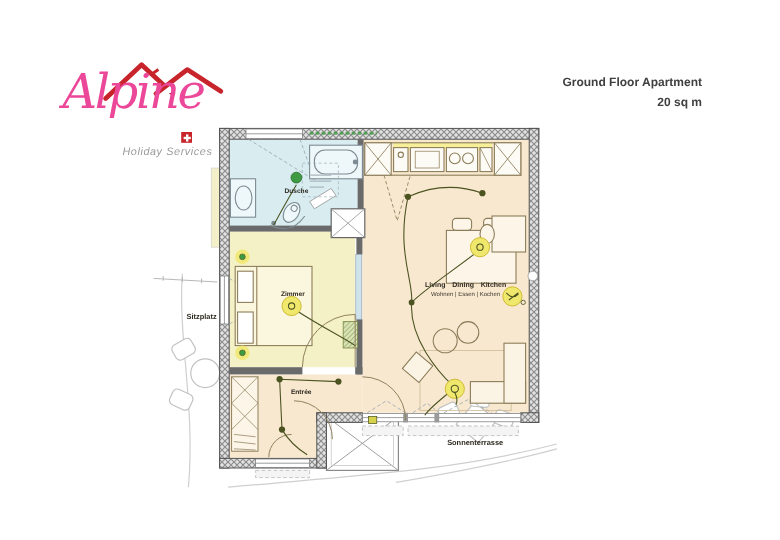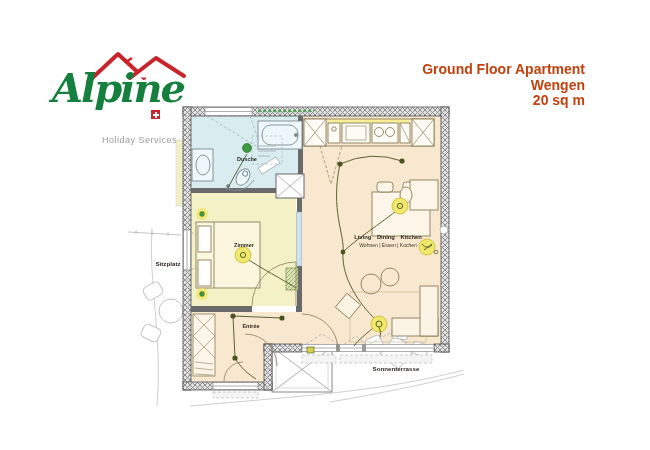--- a/index.html
+++ b/index.html
@@ -2,29 +2,29 @@
 <html><head>
 <meta charset="utf-8">
 <style>
   html,body{margin:0;padding:0;}
   body{width:650px;height:450px;background:#ffffff;position:relative;overflow:hidden;
        font-family:"Liberation Sans", sans-serif;}
   .stage{position:absolute;inset:0;}
   
   .logo{position:absolute;left:52px;top:48px;width:150px;height:90px;}
   .logo .mountains{position:absolute;left:30px;top:0px;}
-  .logo .brand{position:absolute;left:0px;top:16px;font-family:"DejaVu Serif",serif;
-      font-style:italic;font-weight:bold;font-size:40px;color:#15803d;letter-spacing:-2px;}
+  .logo .brand{position:absolute;left:0px;top:6px;font-family:"DejaVu Serif",serif;
+      font-style:italic;font-weight:normal;font-size:40px;color:#ec4899;letter-spacing:-2px;}
   .logo .flag{position:absolute;left:99px;top:62px;width:9px;height:9px;background:#c8242c;}
   .logo .flag:before{content:"";position:absolute;left:3.5px;top:1.5px;width:2px;height:6px;background:#fff;}
   .logo .flag:after{content:"";position:absolute;left:1.5px;top:3.5px;width:6px;height:2px;background:#fff;}
-  .logo .tagline{position:absolute;left:50px;top:87px;font-size:9px;color:#9a9a9a;letter-spacing:.5px;}
+  .logo .tagline{position:absolute;left:50px;top:73px;font-size:9px;color:#9a9a9a;letter-spacing:.5px;font-style:italic;}
   
   .title{position:absolute;left:365px;top:62px;width:220px;text-align:right;
-      font-size:14px;font-weight:bold;color:#c2410c;line-height:15.5px;}
+      font-size:10px;font-weight:bold;color:#404040;line-height:15.5px;}
   svg{position:absolute;left:0;top:0;}
   svg text{font-family:"Liberation Sans",sans-serif;}
   .roomlabel{font-weight:bold;fill:#2e2a20;}
 </style>
 </head>
 <body>
 
 <div class="stage">
 
   <div class="logo">
@@ -33,21 +33,20 @@
       <path d="M48 30 L74 10 L102 28" fill="#ffffff" stroke="#c8242c" stroke-width="4" stroke-linejoin="round" stroke-linecap="round"></path>
       <path d="M36 6 L44 14 L50 10" fill="none" stroke="#c8242c" stroke-width="2.5" stroke-linejoin="round"></path>
     </svg>
     <div class="brand">Alpine</div>
     <div class="flag"></div>
     <div class="tagline">Holiday Services</div>
   </div>
 
   <div class="title">
     <div>Ground Floor Apartment</div>
-    <div>Wengen</div>
     <div>20 sq m</div>
   </div>
 
   <svg width="650" height="450" viewBox="0 0 650 450">
     <defs>
       <pattern id="hatch" width="5" height="5" patternUnits="userSpaceOnUse">
         <rect width="5" height="5" fill="#e2e2e2"></rect>
         <path d="M0,0 l5,5 M5,0 l-5,5" stroke="#8d8d8d" stroke-width="1"></path>
       </pattern>
       <pattern id="xhatch" width="4" height="4" patternUnits="userSpaceOnUse">

